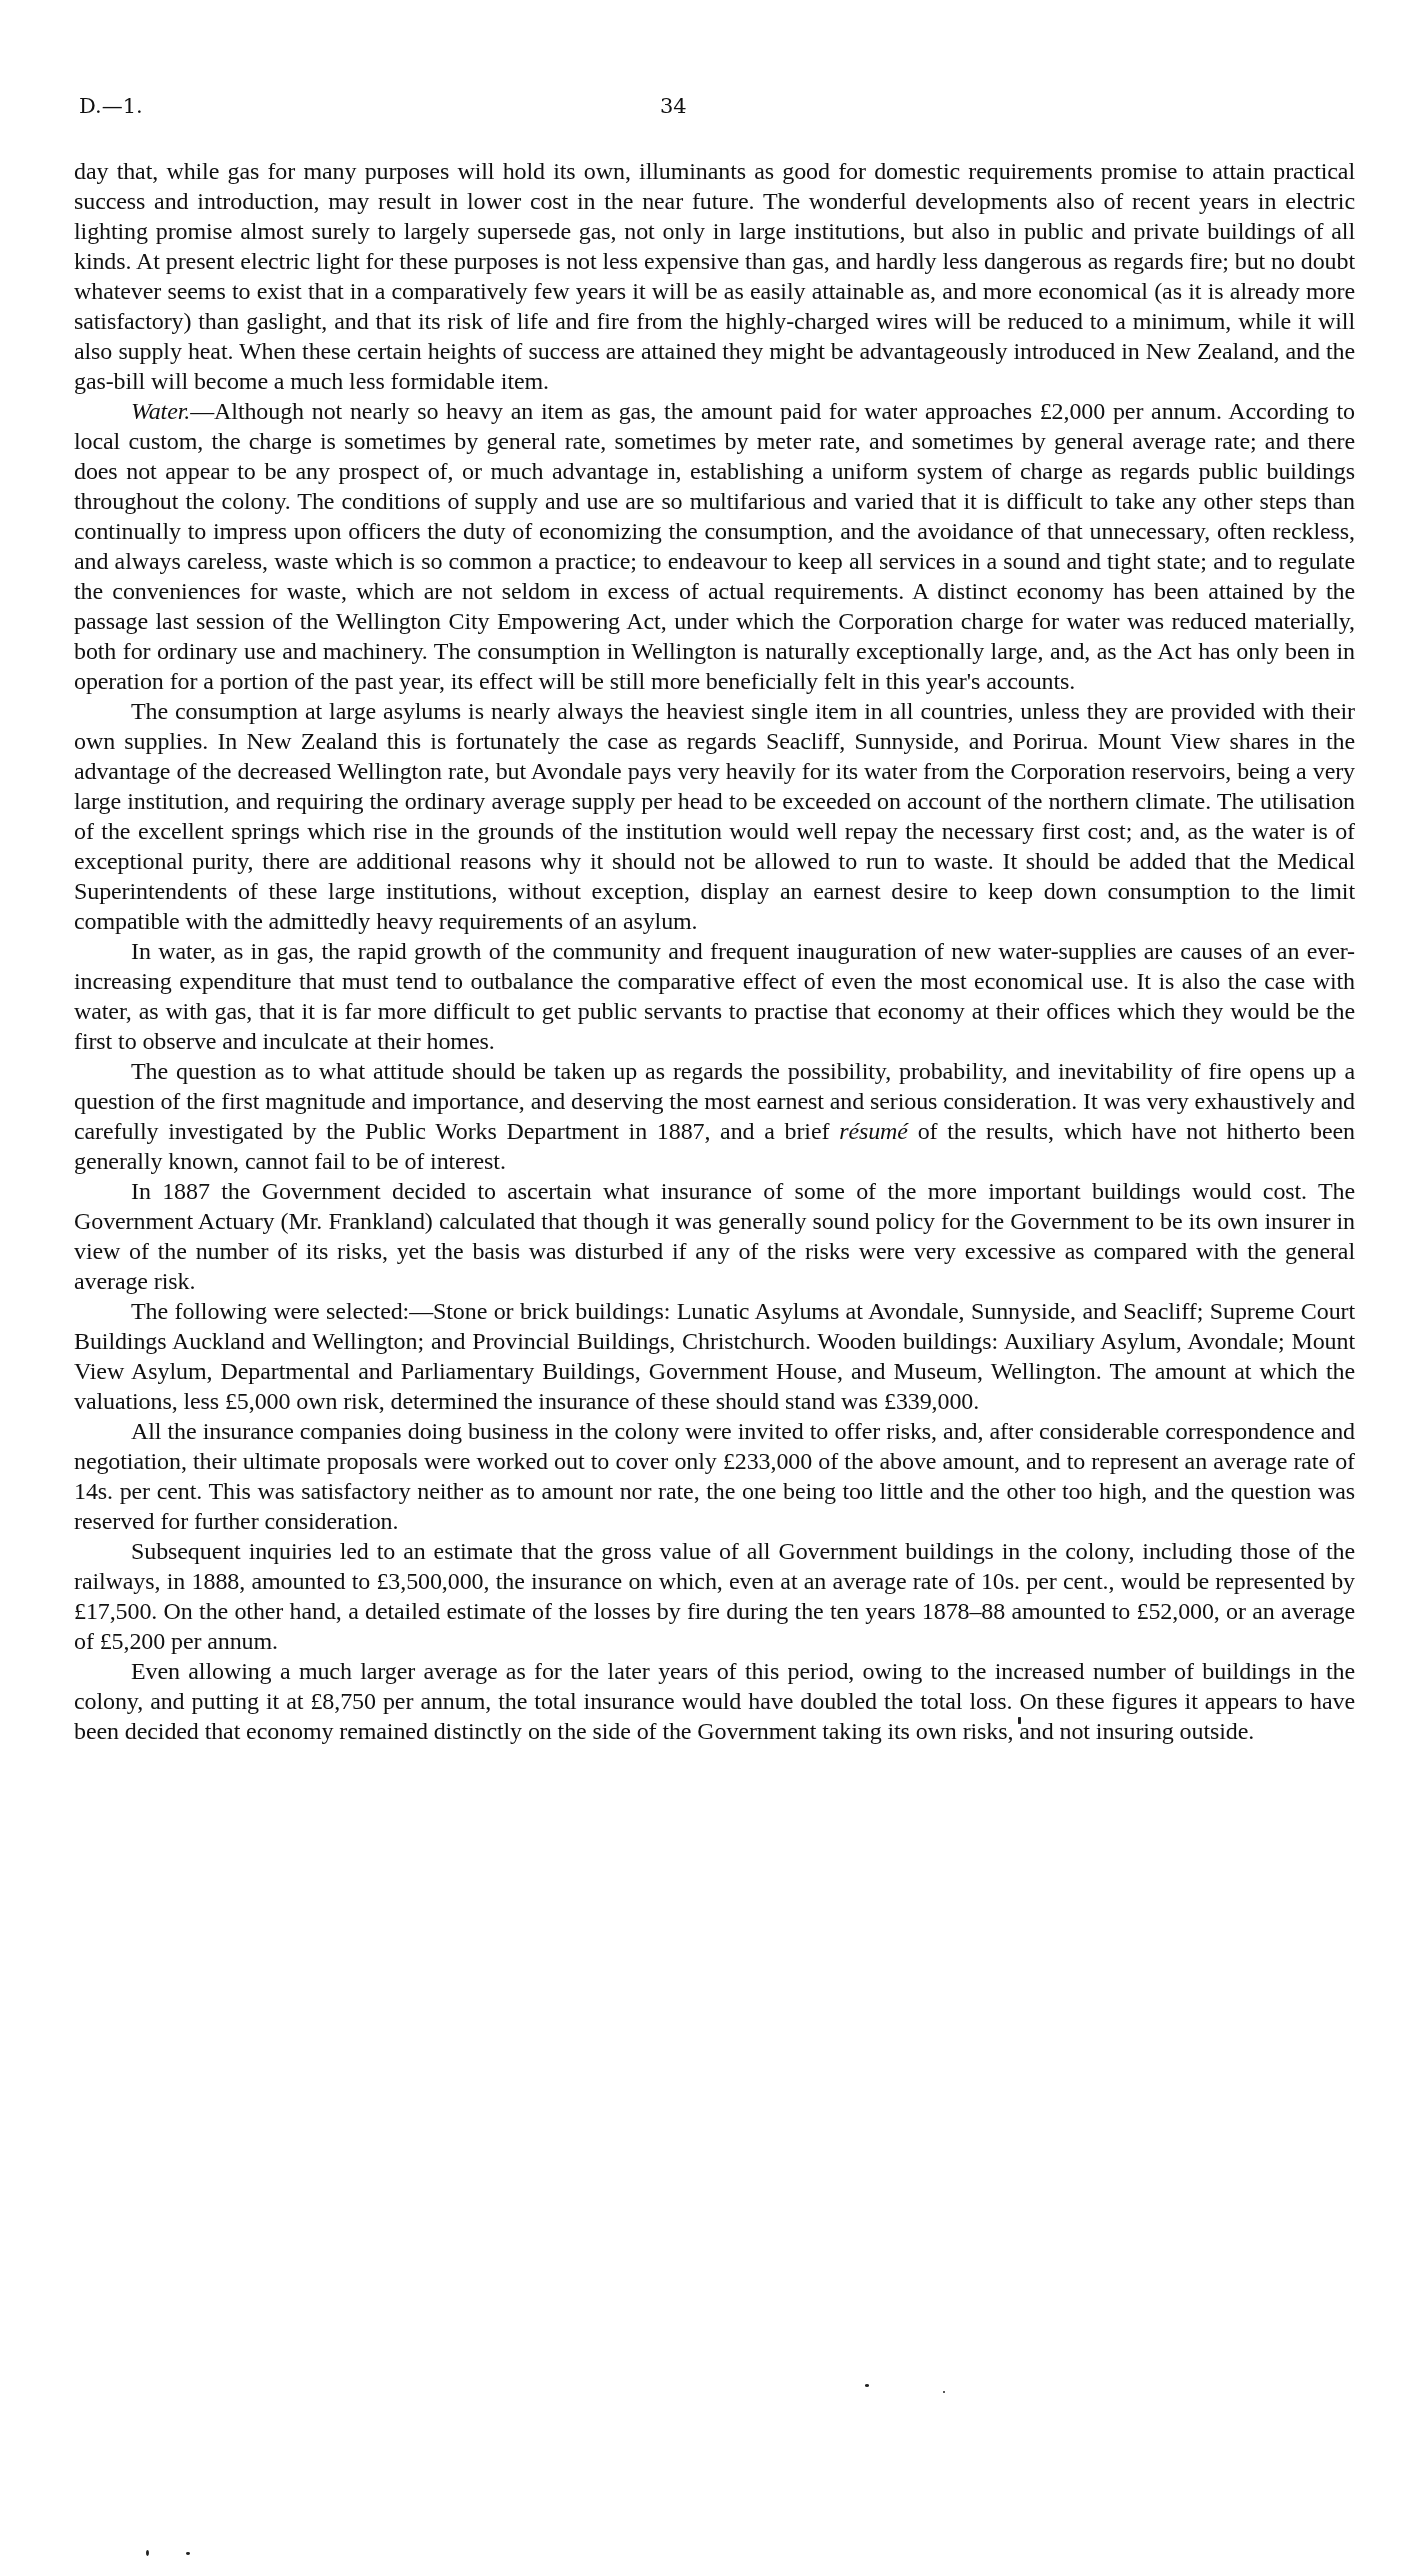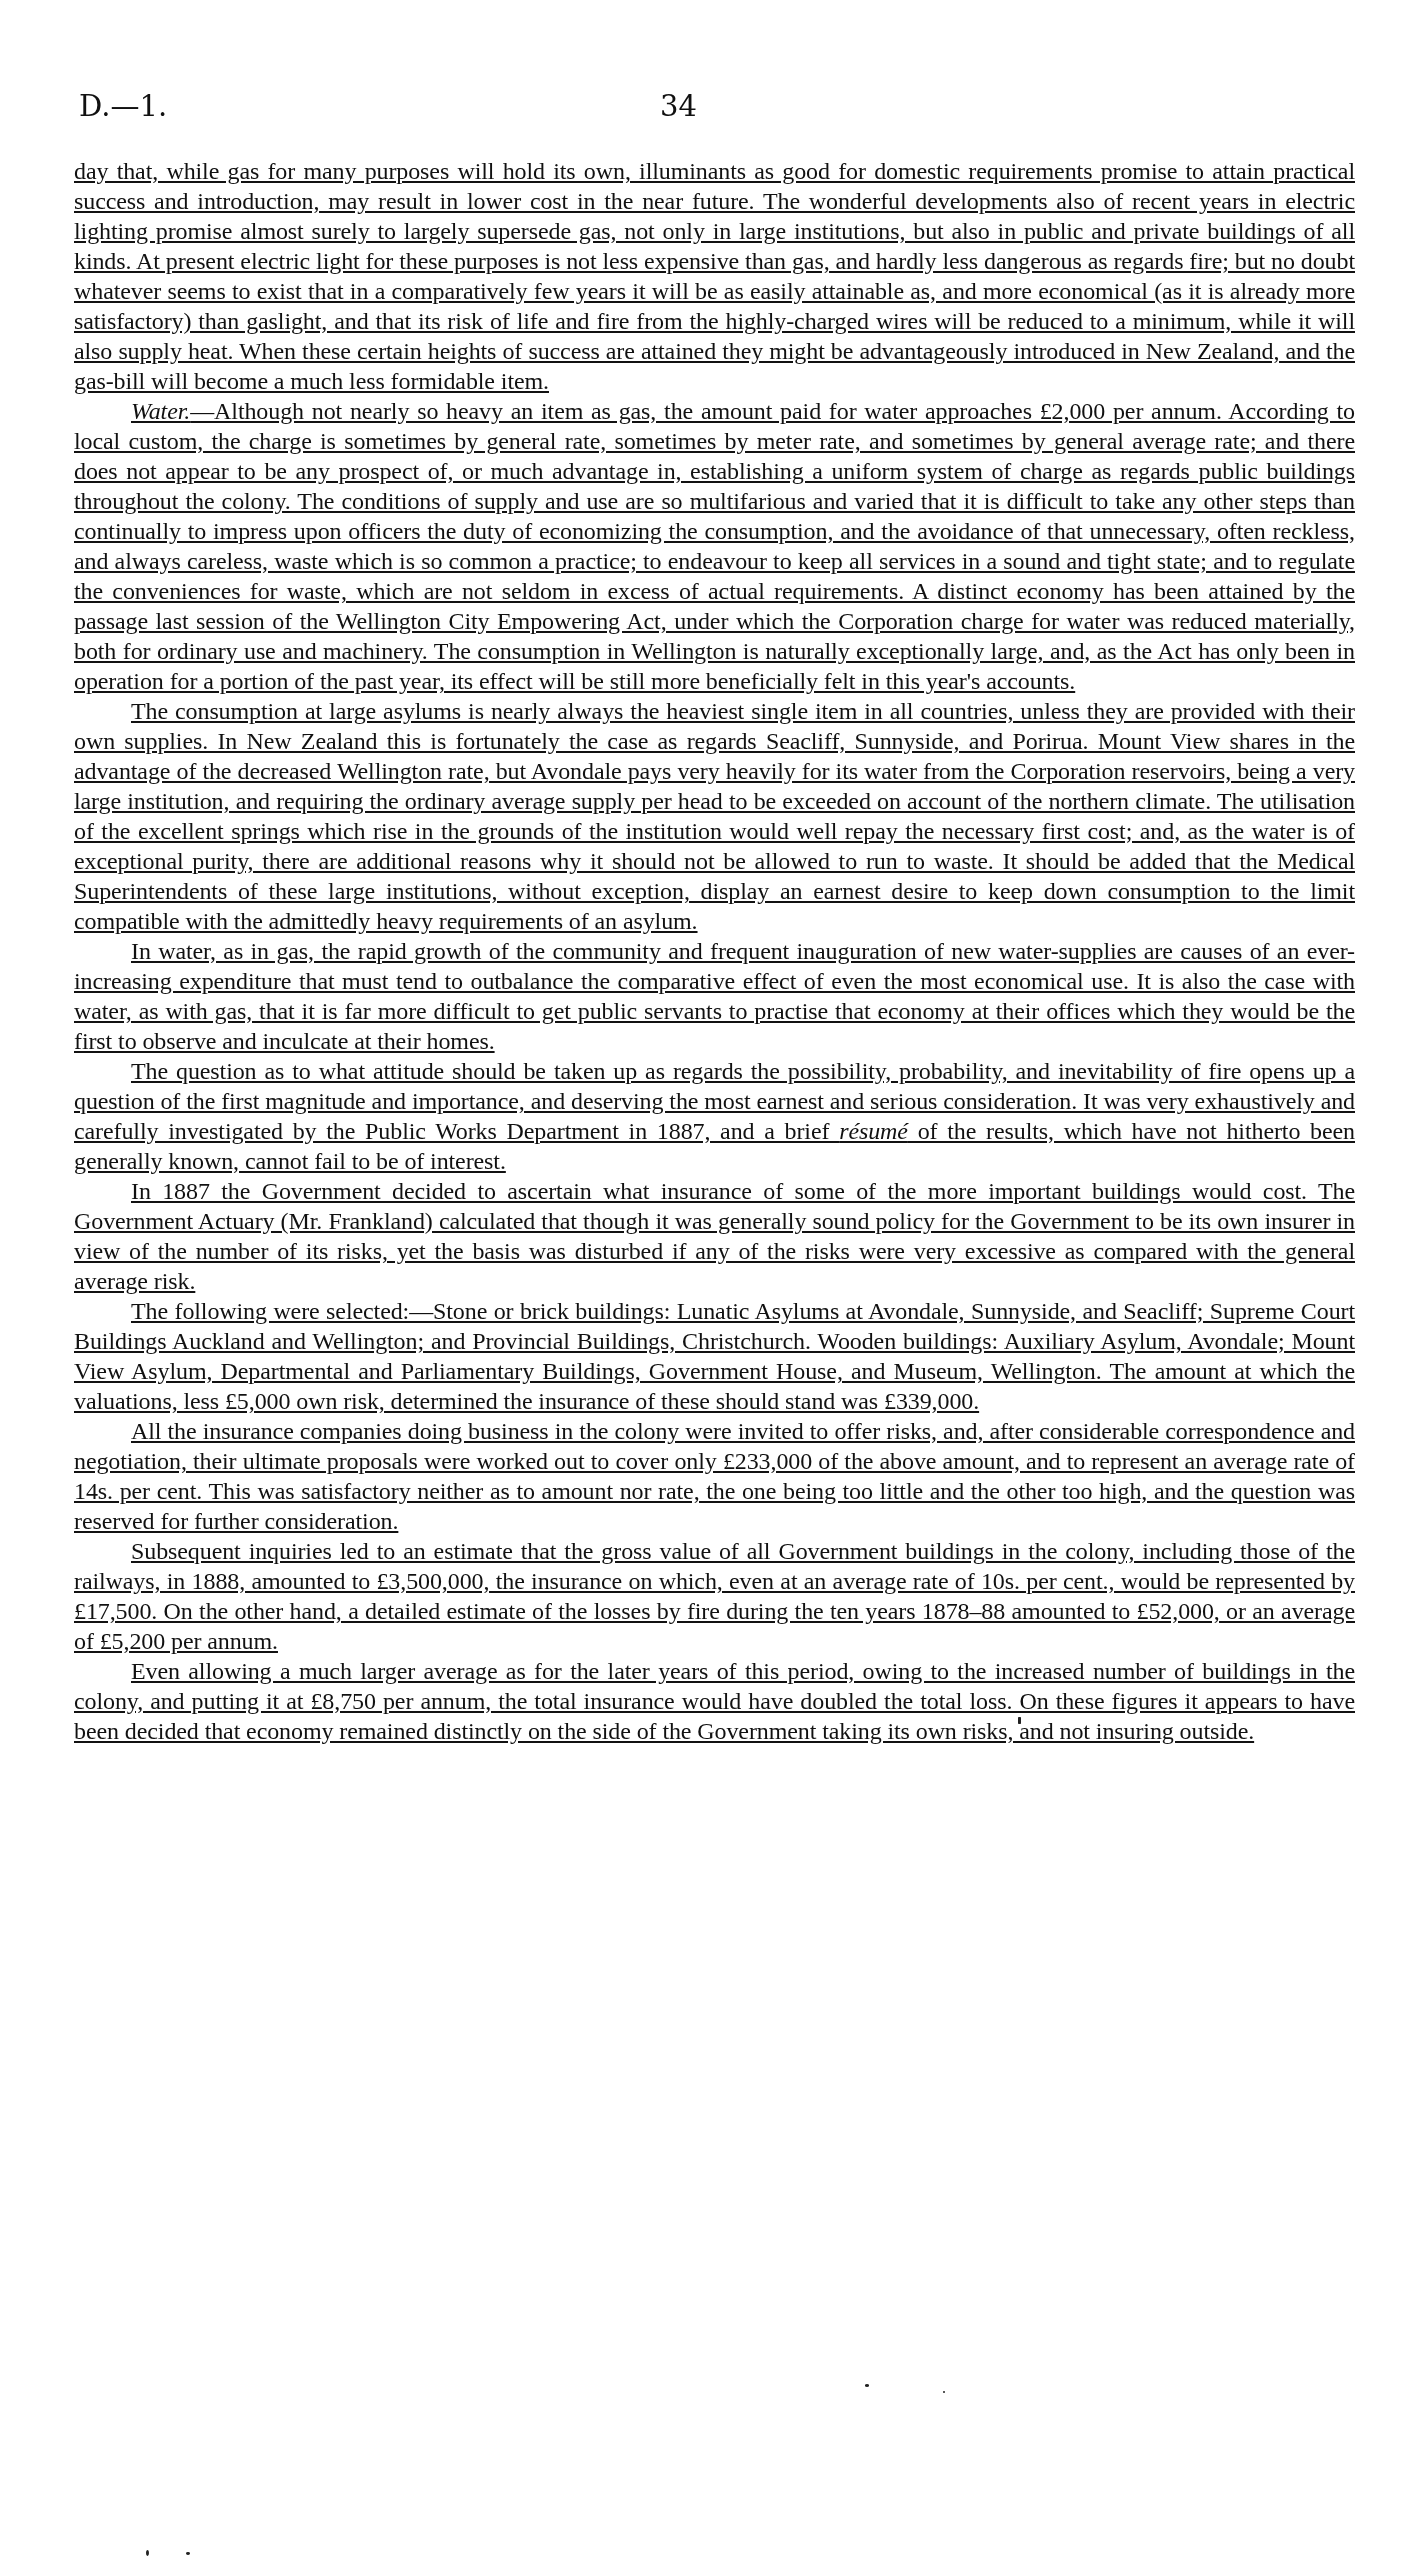--- a/index.html
+++ b/index.html
@@ -1,23 +1,23 @@
 <!DOCTYPE html>
 <html style="font-size:11.7px"><head>
 <meta charset="utf-8">
 <style>
   html, body { margin: 0; padding: 0; background: #ffffff; }
   body { width: 1404px; height: 2576px; position: relative; overflow: hidden; color: #111; }
   .page { position: absolute; left: 0; top: 0; width: 1404px; height: 2576px; background: #fff; }
-  .hdr { position: absolute; top: 89px; font-family: "DejaVu Serif", serif; font-size: 29px; line-height: 35px; }
+  .hdr { position: absolute; top: 89px; font-family: "DejaVu Serif", serif; font-size: 21px; line-height: 35px; }
   .hdr-left { left: 79px; }
   .hdr-center { left: 660px; }
   .body { position: absolute; left: 74px; top: 156px; width: 1281px;
           font-family: "Liberation Serif", serif; font-size: 24px; line-height: 30px;
-          text-align: justify; letter-spacing: -0.1px; text-decoration: underline; }
+          text-align: justify; letter-spacing: -0.1px; }
   .body p { margin: 0; text-indent: 0; }
   .body p.ind { text-indent: 57px; }
   .body p.noind { text-indent: 0; }
   .heading { text-align: center; font-variant: small-caps; margin: 29px 0 13px 0 !important; letter-spacing: 0.4px; text-indent: 0 !important; }
   em { font-style: italic; }
   .speck { position: absolute; background: #222; border-radius: 50%; }
 </style>
 </head>
 <body>
 

